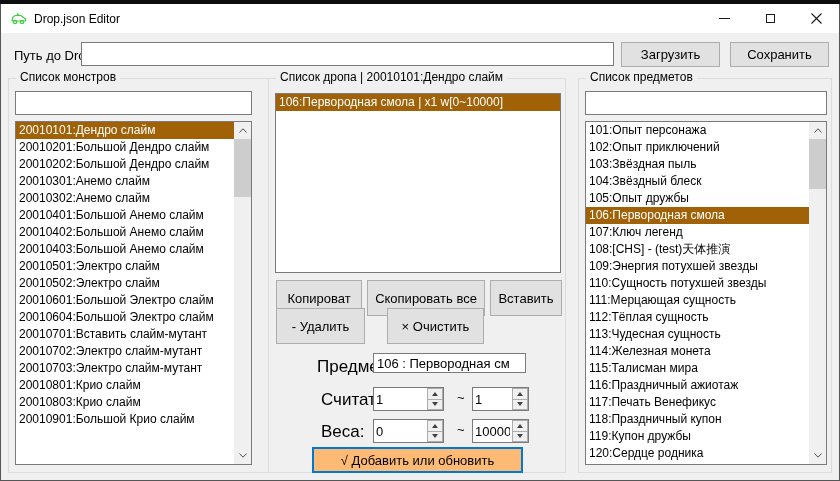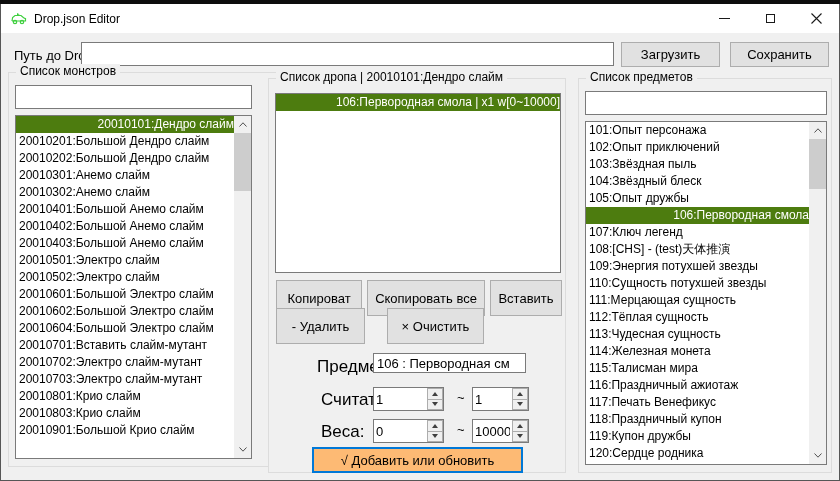--- a/index.html
+++ b/index.html
@@ -27,40 +27,40 @@
                 font-size:13px; padding:0 4px; }
   .btn { background:#e1e1e1; border:1px solid #adadad; font-family:"Liberation Sans",sans-serif;
          font-size:13px; color:#000; text-align:center; cursor:default; }
   .load-btn { position:absolute; left:620px; top:38px; width:99px; height:25px; }
   .save-btn { position:absolute; left:729px; top:38px; width:99px; height:25px; }
 
   
   .group { position:absolute; border:1px solid #dcdcdc; background:#f0f0f0; }
   .group-label { position:absolute; top:-9px; left:7px; background:#f0f0f0; padding:0 4px;
                  font-size:12px; color:#000; white-space:nowrap; }
-  .g-monsters { left:7px;  top:68px; width:298px; height:395px; }
+  .g-monsters { left:7px;  top:74px; width:298px; height:395px; }
   .g-drops    { left:267px; top:74px; width:298px; height:395px; }
   .g-items    { left:577px; top:74px; width:254px; height:395px; }
 
   .filter-input { position:absolute; left:6px; top:12px; height:24px;
                   border:1px solid #7a7a7a; background:#fff; font-family:"Liberation Sans",sans-serif;
                   font-size:13px; padding:0 4px; }
   .g-monsters .filter-input { width:237px; }
   .g-items    .filter-input { width:242px; }
 
   
   .listbox { position:absolute; background:#fff; border:1px solid #7a7a7a; }
   .m-list { left:6px; top:42px; width:237px; height:344px; }
   .i-list { left:6px; top:42px; width:242px; height:344px; }
   .d-list { left:6px; top:14px; width:286px; height:180px; }
   .list-items { position:absolute; left:0; top:0; bottom:0; right:0; overflow:hidden; }
   .has-scroll .list-items { right:17px; }
   .list-item { height:17px; line-height:17px; padding-left:3px; font-size:12px;
                white-space:nowrap; overflow:hidden; cursor:default; }
-  .list-item.selected { background:#4d7c0f; color:#fff;text-align:right; }
+  .list-item.selected { background:#a16207; color:#fff; }
 
   
   .scrollbar { position:absolute; right:0; top:0; bottom:0; width:17px; background:#f0f0f0;
                display:flex; flex-direction:column; }
   .sb-btn { height:17px; display:flex; align-items:center; justify-content:center; }
   .sb-track { flex:1; position:relative; }
   .sb-thumb { position:absolute; left:0; right:0; background:#cdcdcd; }
   .m-list .sb-thumb { top:0; height:58px; }
   .i-list .sb-thumb { top:0; height:50px; }
 
@@ -147,21 +147,20 @@
             <div class="list-item">20010201:Большой Дендро слайм</div>
             <div class="list-item">20010202:Большой Дендро слайм</div>
             <div class="list-item">20010301:Анемо слайм</div>
             <div class="list-item">20010302:Анемо слайм</div>
             <div class="list-item">20010401:Большой Анемо слайм</div>
             <div class="list-item">20010402:Большой Анемо слайм</div>
             <div class="list-item">20010403:Большой Анемо слайм</div>
             <div class="list-item">20010501:Электро слайм</div>
             <div class="list-item">20010502:Электро слайм</div>
             <div class="list-item">20010601:Большой Электро слайм</div>
-            <div class="list-item">20010602:Большой Электро слайм</div>
             <div class="list-item">20010604:Большой Электро слайм</div>
             <div class="list-item">20010701:Вставить слайм-мутант</div>
             <div class="list-item">20010702:Электро слайм-мутант</div>
             <div class="list-item">20010703:Электро слайм-мутант</div>
             <div class="list-item">20010801:Крио слайм</div>
             <div class="list-item">20010803:Крио слайм</div>
             <div class="list-item">20010901:Большой Крио слайм</div>
           </div>
         <div class="scrollbar">
           <div class="sb-btn">

